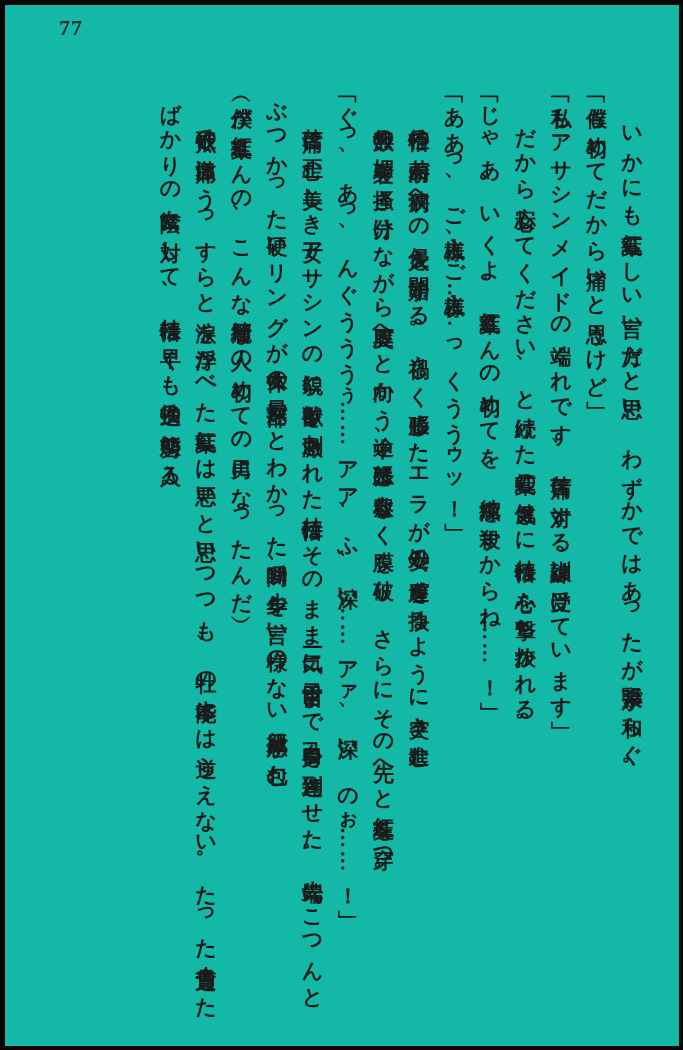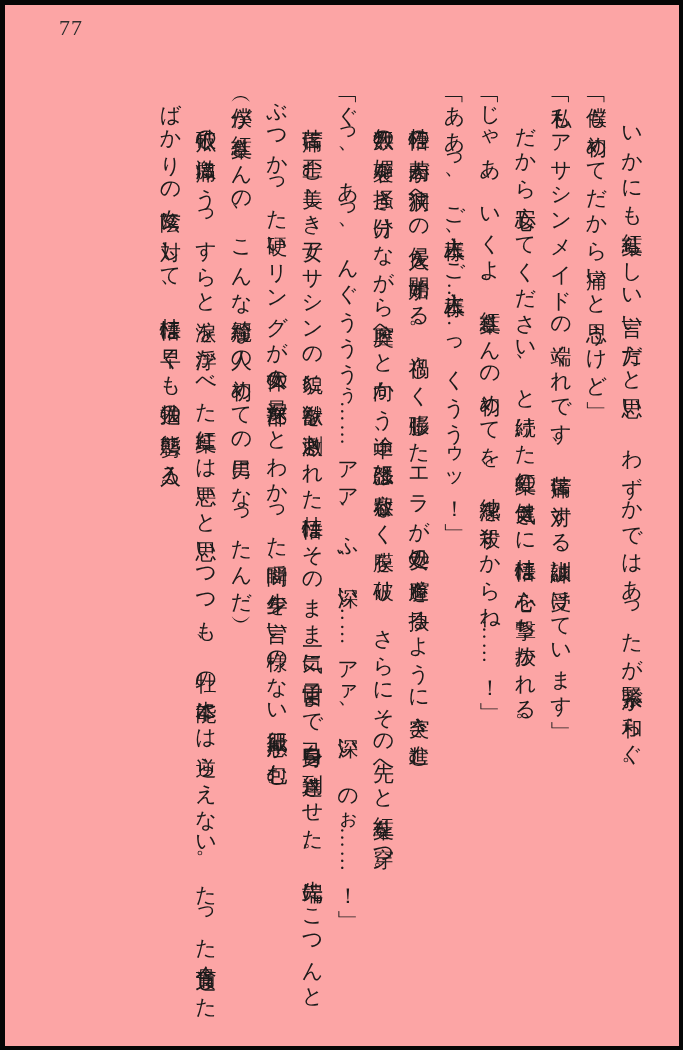--- a/index.html
+++ b/index.html
@@ -10,21 +10,22 @@
     width: 683px;
     height: 1050px;
     background: #060606;
     position: relative;
     overflow: hidden;
     font-family: "Liberation Serif", "DejaVu Serif", serif;
   }
   .page {
     position: absolute;
     top: 5px; left: 5px; right: 4px; bottom: 4px;
-    background: #fca5a5;
+    background: #14b8a6;
+    font-weight: bold;
   }
   .page-number {
     position: absolute;
     top: 10px;
     left: 54px;
     font-size: 22px;
     color: #2e2e2e;
     letter-spacing: 1px;
   }
   .text-body {

